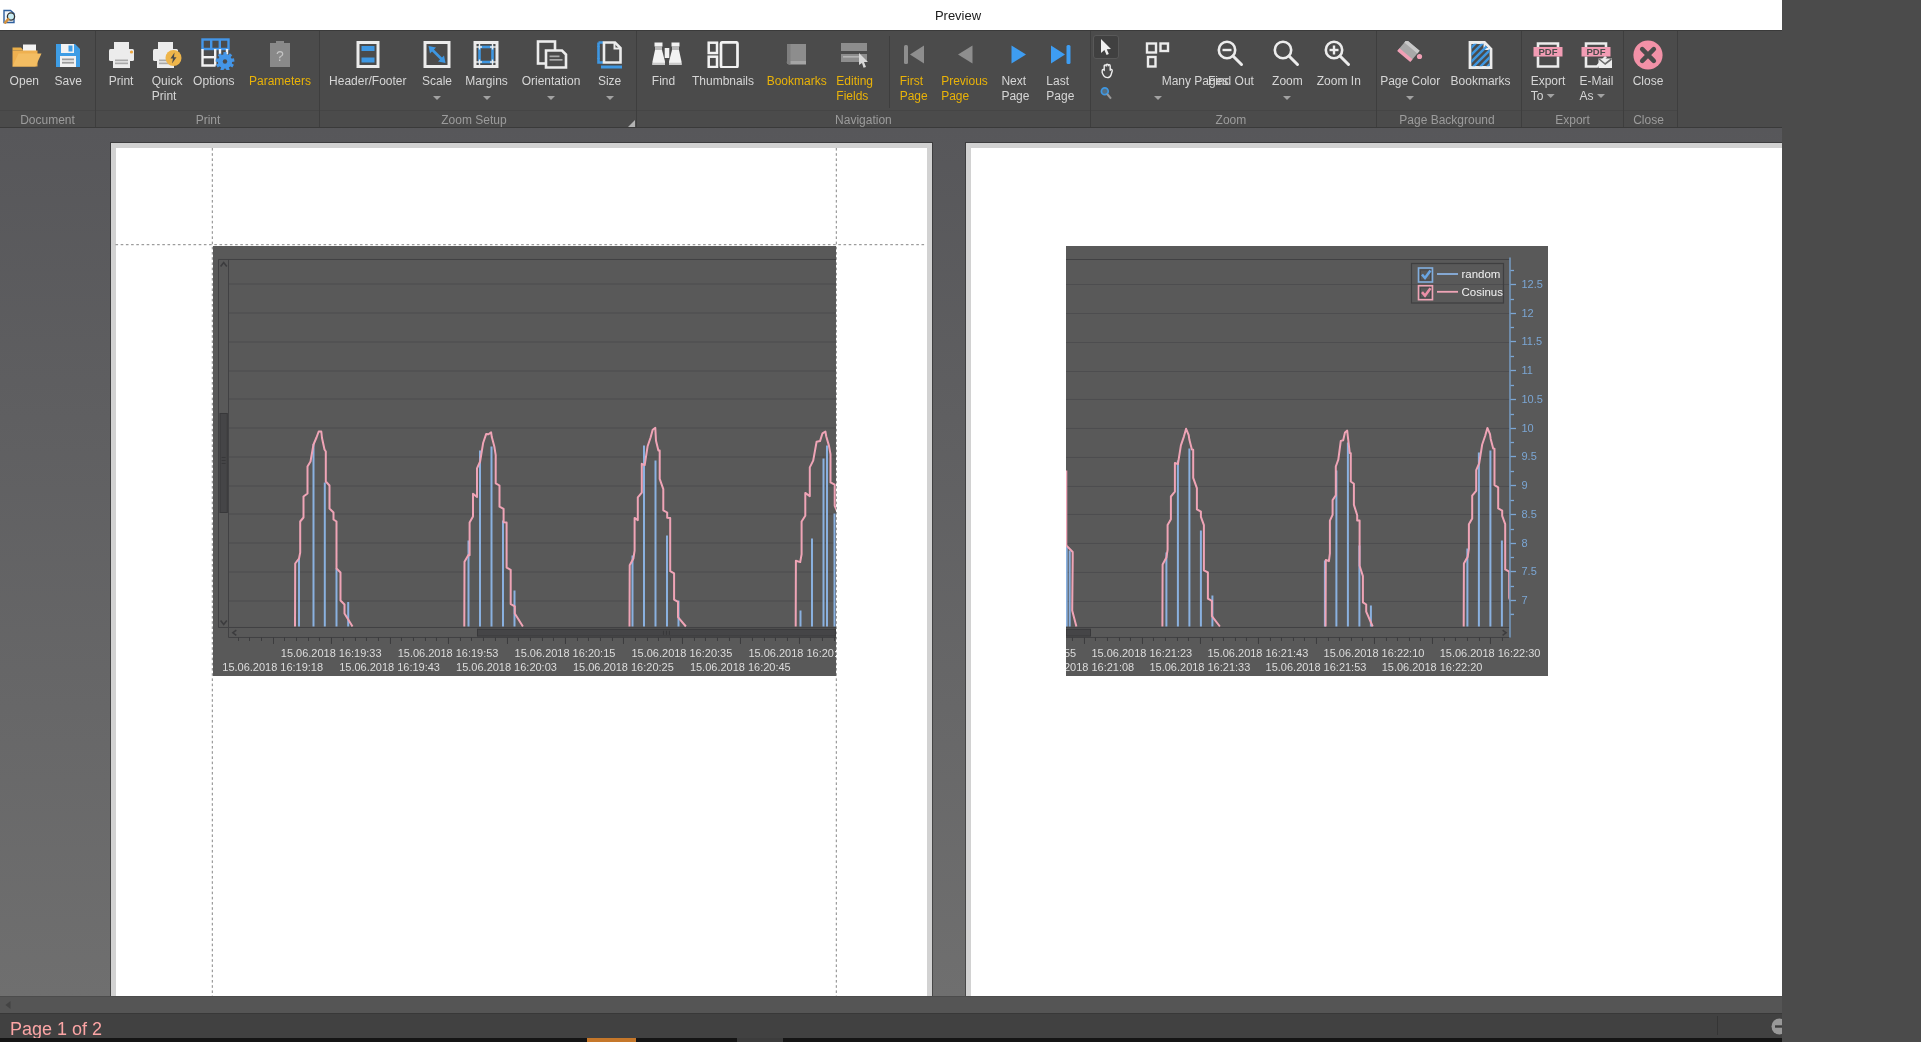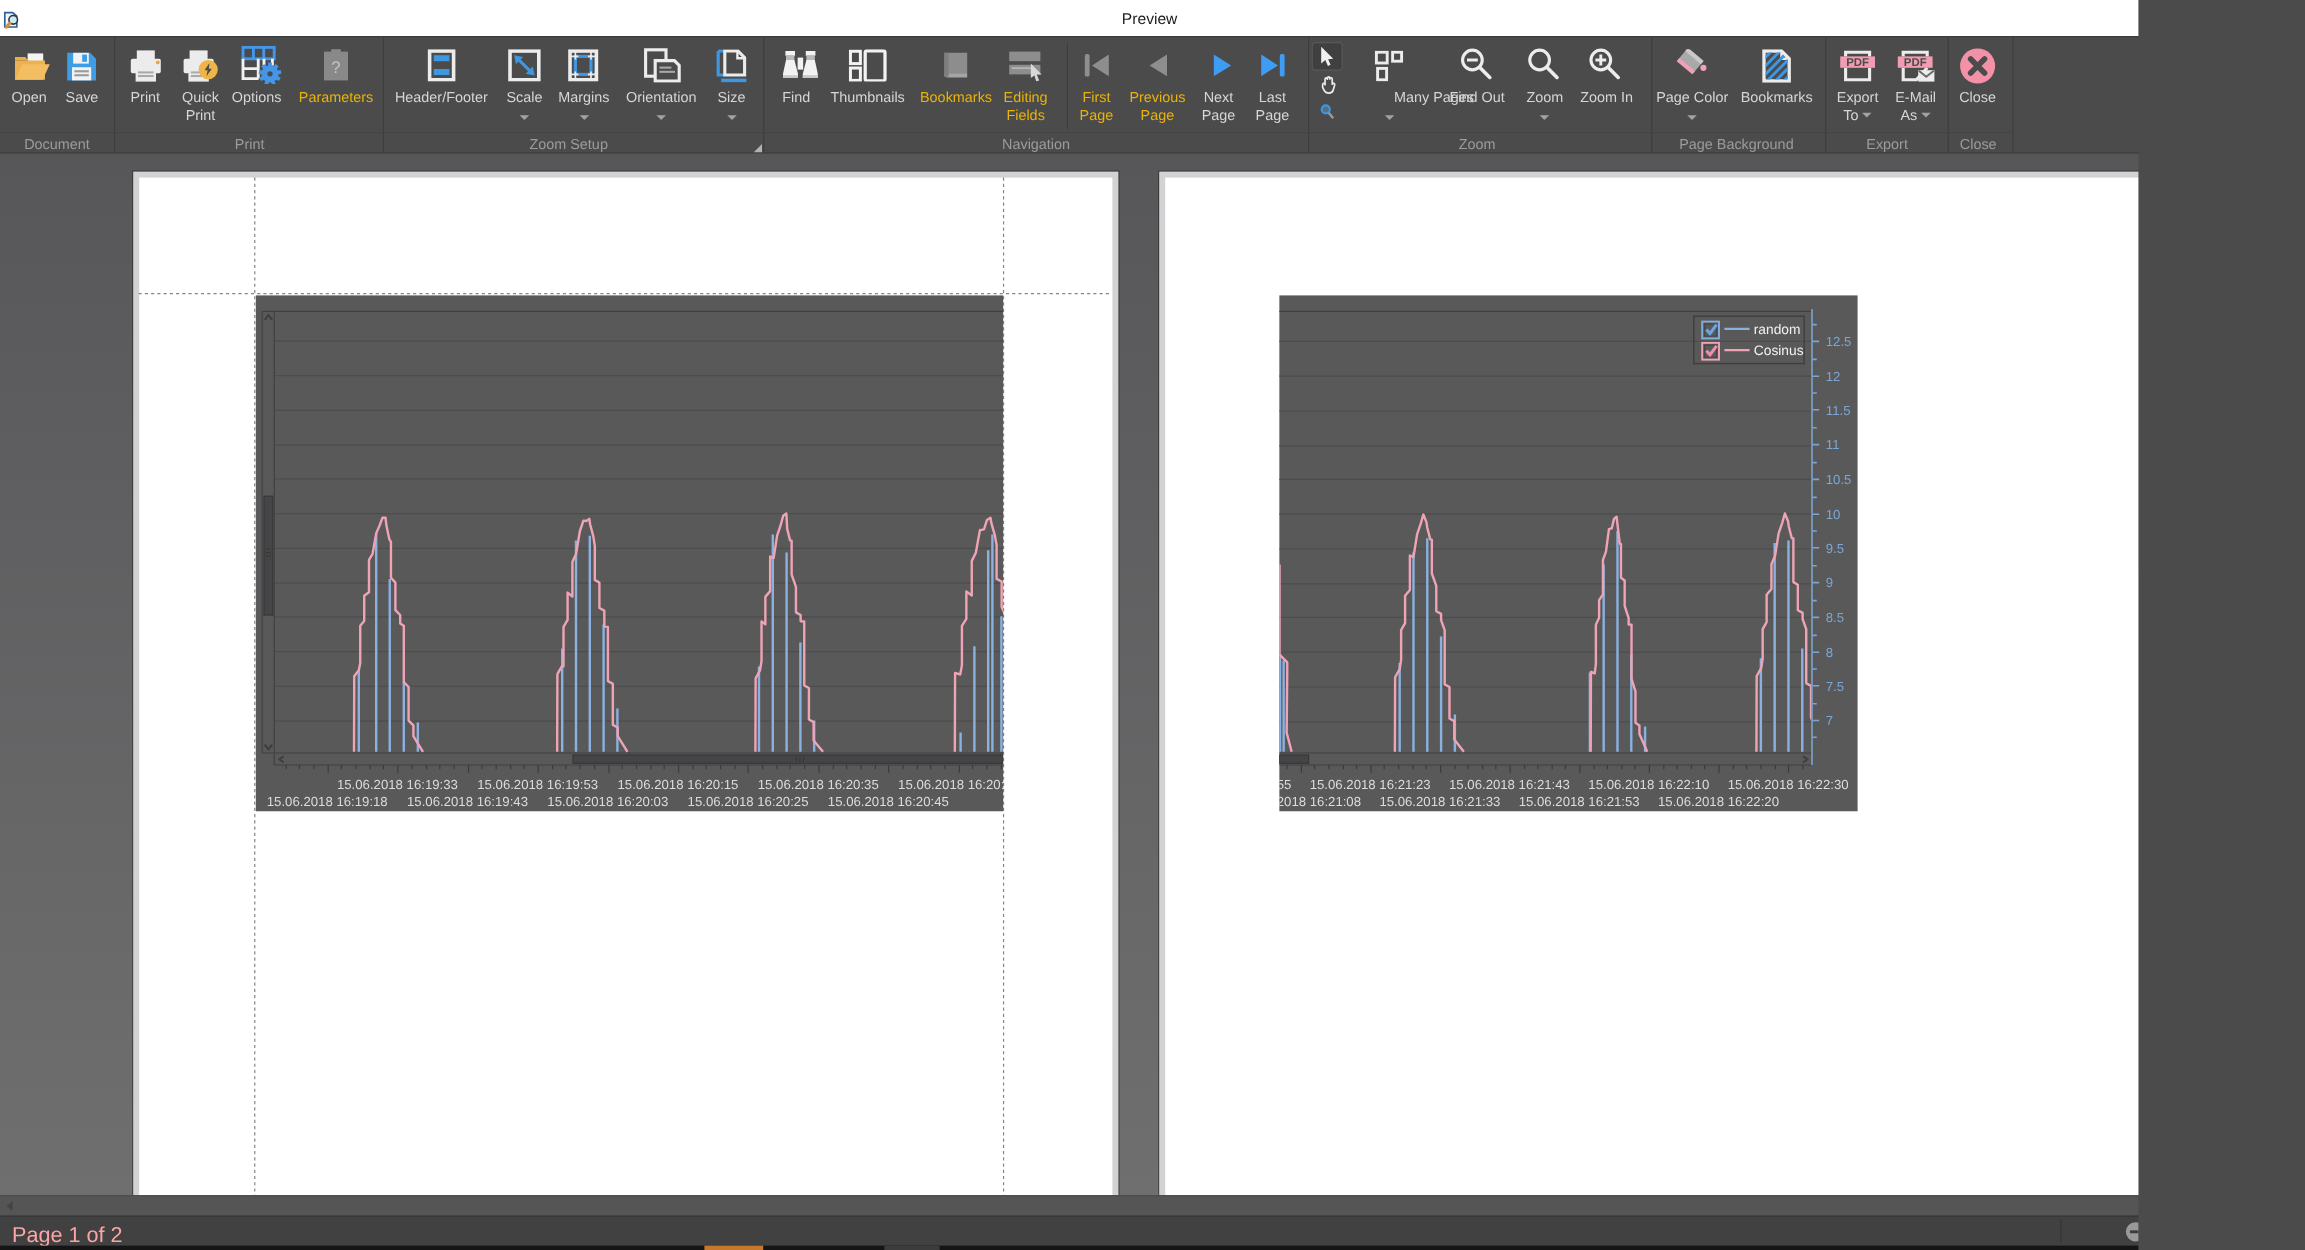--- a/index.html
+++ b/index.html
@@ -1,18 +1,18 @@
 <!DOCTYPE html>
 <html><head><meta charset="utf-8"><style>
 *{margin:0;padding:0;box-sizing:border-box}
 html,body{width:1921px;height:1042px;overflow:hidden;background:#4b4b4b;
  font-family:"Liberation Sans",sans-serif;}
 #root{position:absolute;left:0;top:0;width:1782px;height:1042px;overflow:hidden}
 .abs{position:absolute}
-.lbl{position:absolute;color:#d6d6d6;font-size:12px;line-height:15px;text-align:center;white-space:nowrap;transform:translateX(-50%)}
+.lbl{position:absolute;color:#d6d6d6;font-size:12px;line-height:15px;white-space:nowrap;transform:translateX(-50%)}
 .lbl.dis{color:#eab308}
 .cap{position:absolute;color:#9c9c9c;font-size:12px;white-space:nowrap;transform:translateX(-50%)}
 .sep{position:absolute;top:31px;height:96px;width:1px;background:#3e3e3e}
 .dd{position:absolute;width:0;height:0;border-left:4px solid transparent;border-right:4px solid transparent;border-top:4px solid #a2a2a2;transform:translateX(-50%)}
 </style></head>
 <body>
 <div id="root">
 <div class="abs" style="left:0;top:0;width:1921px;height:30px;background:#ffffff"></div>
 <svg class="abs" style="left:2px;top:8px" width="16" height="17" viewBox="0 0 16 17">
 <path d="M2 2.5 L8.5 2.5 L12 5.5 L12 14.5 L2 14.5 Z" fill="#f2f6fa" stroke="#2e5f9e" stroke-width="1.4"></path>

